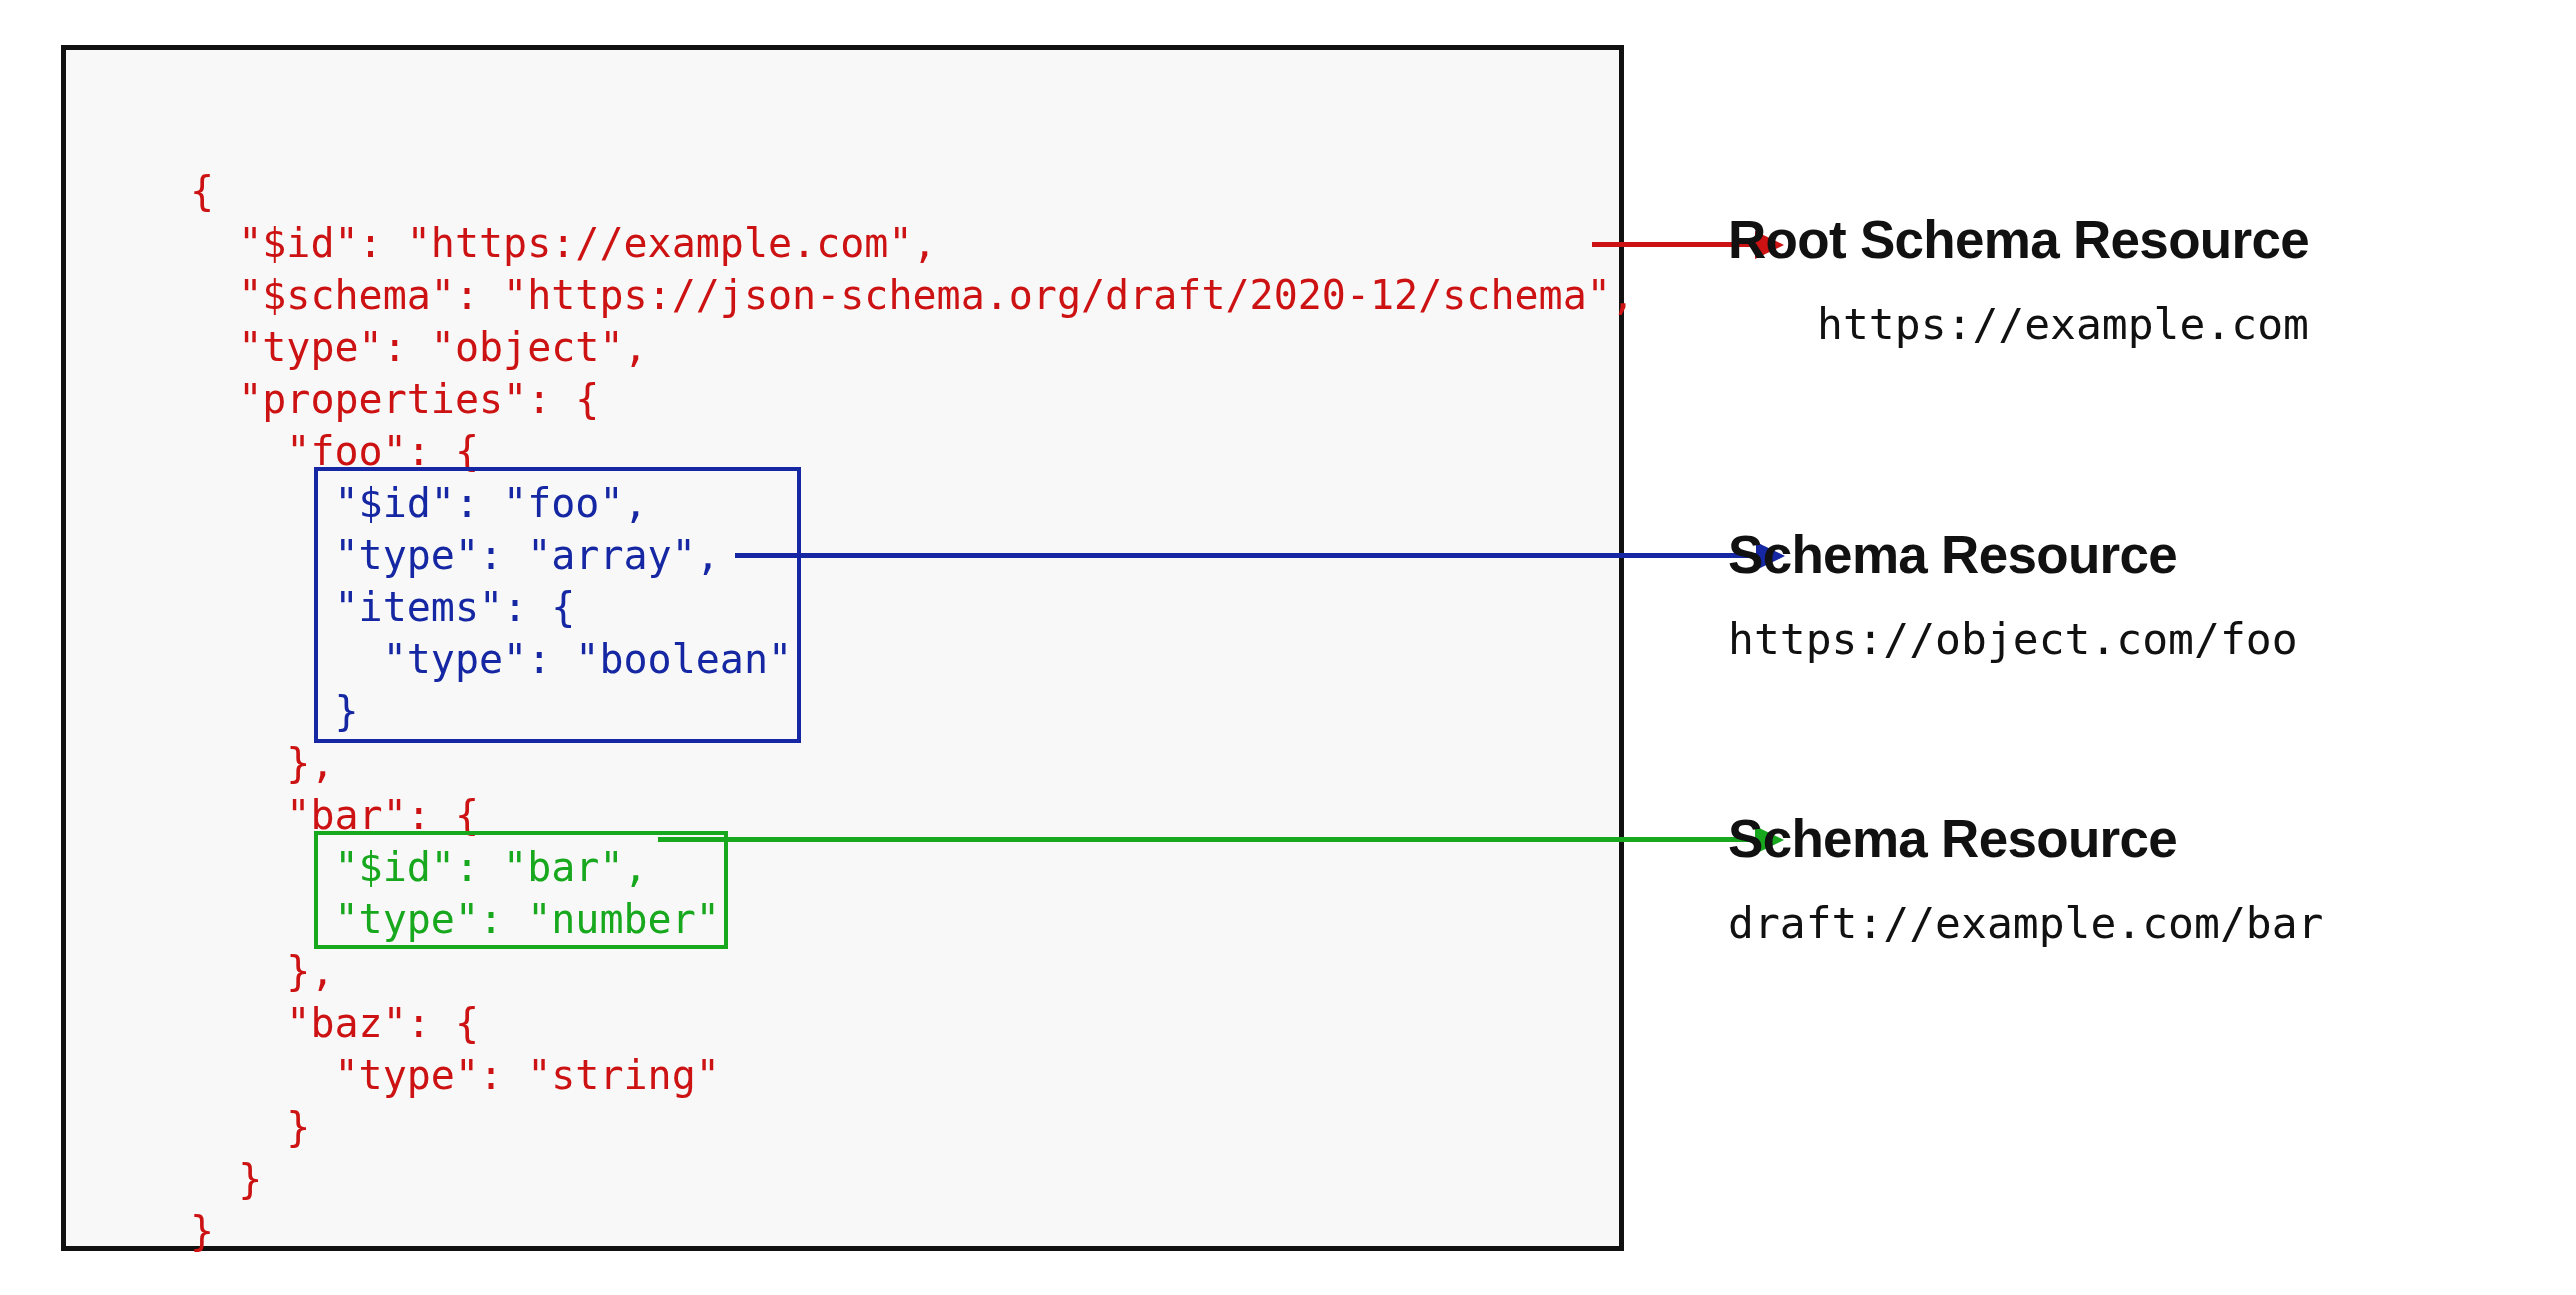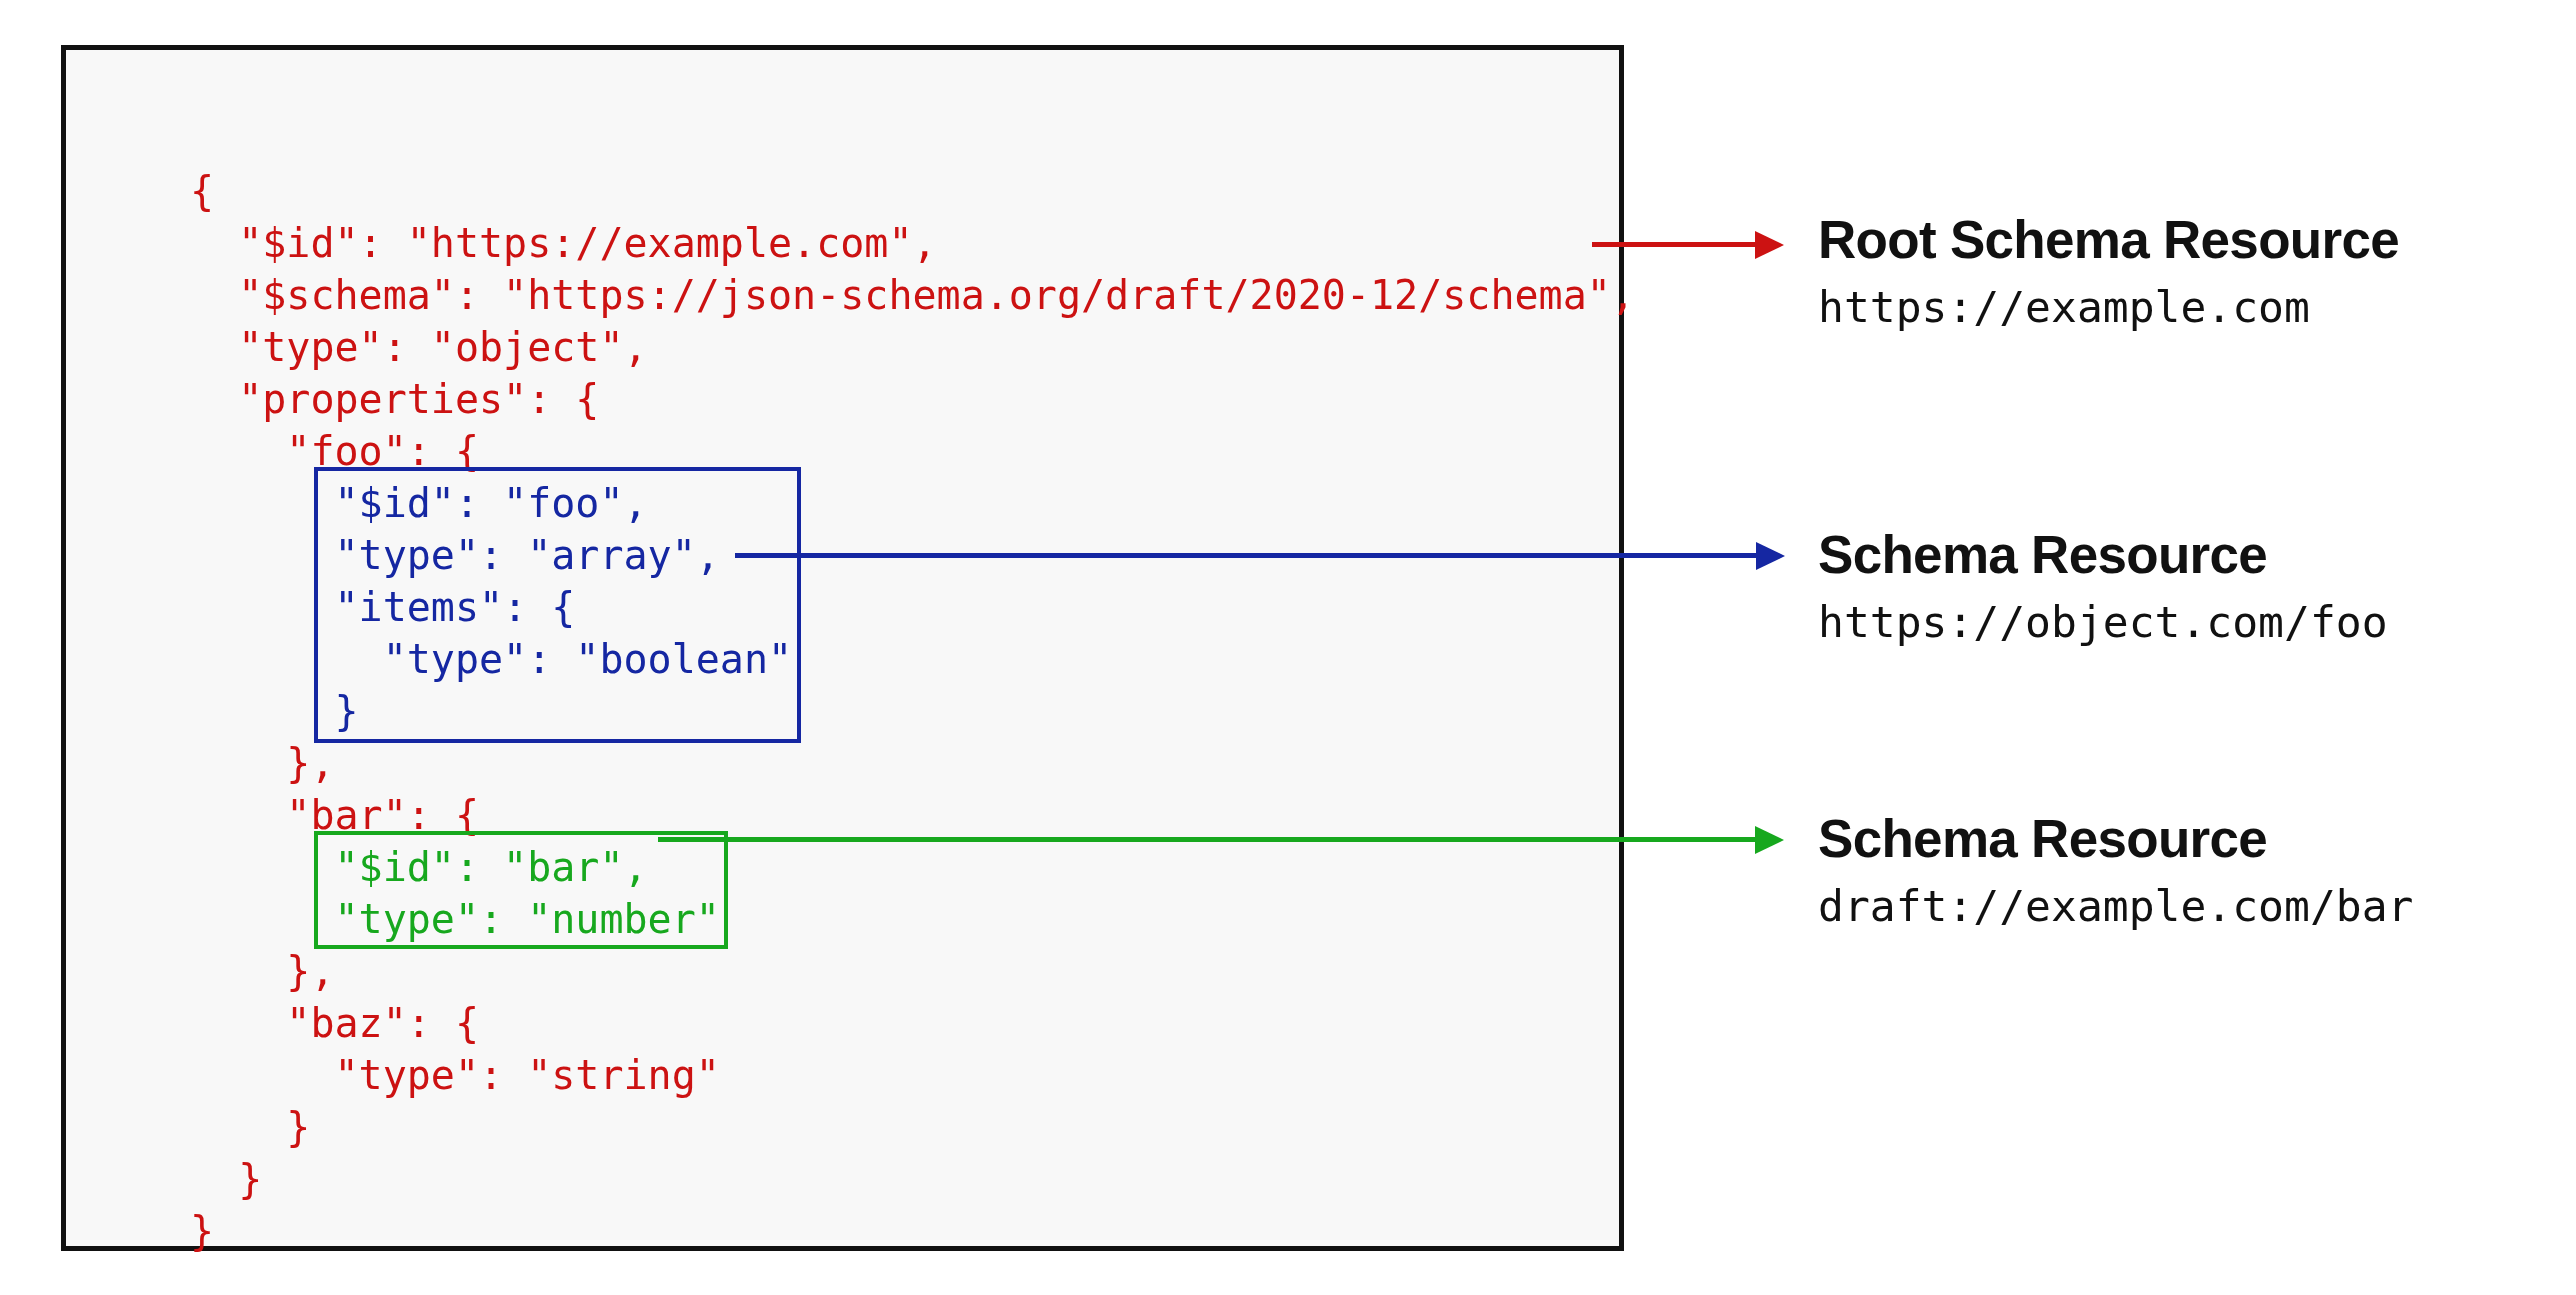--- a/index.html
+++ b/index.html
@@ -30,28 +30,28 @@
                  border-bottom: 14.4px solid transparent;
                  border-left: 29px solid var(--c); }
   .arrow-root { left: 1592px; top: 230px; }
   .arrow-root .shaft { width: 163px; }
   .arrow-foo  { left: 735px; top: 541px; }
   .arrow-foo .shaft { width: 1021px; }
   .arrow-bar  { left: 658px;  top: 825px; }
   .arrow-bar .shaft { width: 1097px; }
 
   
-  .label-group { position: absolute; left: 1818px; }
+  .label-group { position: absolute; left: 1728px; }
   .lg-root { top: 210px; }
   .lg-foo  { top: 525px; }
   .lg-bar  { top: 809px; }
   .ann-title { font-size: 53px; font-weight: 700; color: #111111; line-height: 60px;
                letter-spacing: -0.7px; white-space: nowrap; }
   .ann-uri { font-family: "DejaVu Sans Mono", monospace; font-size: 43px; color: #111111;
-             line-height: 55px; margin-top: 10px; white-space: nowrap; }
+             line-height: 55px; margin-top: 27px; white-space: nowrap; text-align: right; }
 </style>
 </head>
 <body>
 
 <div class="stage">
 
   <div class="panel">
     <div class="code" id="code">
         <div class="line" style="color: rgb(204, 18, 18);">{</div>
         <div class="line" style="color: rgb(204, 18, 18);">  "$id": "https://example.com",</div>

